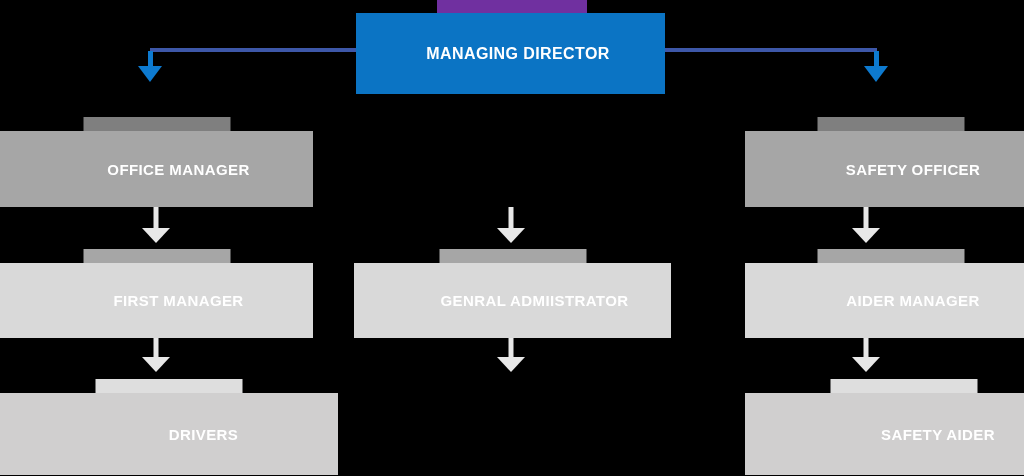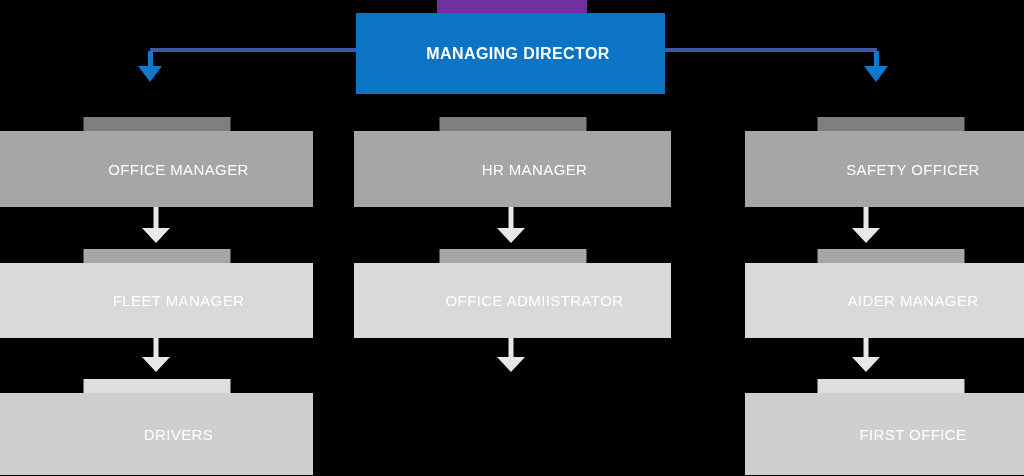--- a/index.html
+++ b/index.html
@@ -48,27 +48,27 @@
   .bhead{
     position:absolute;top:66px;width:0;height:0;
     border-left:12px solid transparent;border-right:12px solid transparent;
     border-top:16px solid var(--connector-arrow);
   }
   .bhead.left{left:138px;}
   .bhead.right{left:864px;}
   
   .node{position:absolute;display:flex;align-items:center;justify-content:center;}
   .node .tab{position:absolute;top:-14px;left:50%;transform:translateX(-50%);width:147px;height:14px;}
-  .node .label{color:var(--text);font-weight:400;font-size:15px;letter-spacing:.4px;text-align:center;margin-left:44px;}
+  .node .label{color:var(--text);font-weight:700;font-size:15px;letter-spacing:.4px;text-align:center;margin-left:44px;}
   .col0{left:0;width:313px;}
   .col1{left:354px;width:317px;}
   .col2{left:745px;width:292px;}
   .row1{top:131px;height:76px;background:var(--row1-box);}
   .row2{top:263px;height:75px;background:var(--row2-box);}
-  .row3{top:393px;height:82px;background:var(--row3-box);}
+  .row3{top:393px;height:82px;background:var(--row3-box);padding-left:25px;}
   .row1 .tab{background:var(--row1-tab);}
   .row2 .tab{background:var(--row2-tab);}
   .row3 .tab{background:var(--row3-tab);}
   
   .dstem{position:absolute;width:5px;background:var(--down-arrow);transform:translateX(-50%);}
   .dhead{
     position:absolute;width:0;height:0;transform:translateX(-50%);
     border-left:14px solid transparent;border-right:14px solid transparent;
     border-top:15px solid var(--down-arrow);
   }
@@ -96,47 +96,43 @@
   <div class="bstem right"></div>
   <div class="bhead left"></div>
   <div class="bhead right"></div>
 
   <div class="node row1 col0">
     <div class="tab"></div>
     <span class="label">OFFICE MANAGER</span>
   </div>
   <div class="node row2 col0">
     <div class="tab"></div>
-    <span class="label">FLEET MANAGER</span>
+    <span class="label">FIRST MANAGER</span>
   </div>
   <div class="node row3 col0">
     <div class="tab"></div>
     <span class="label">DRIVERS</span>
   </div>
 
-  <div class="node row1 col1">
-    <div class="tab"></div>
-    <span class="label">HR MANAGER</span>
-  </div>
   <div class="node row2 col1">
     <div class="tab"></div>
-    <span class="label">OFFICE ADMIISTRATOR</span>
+    <span class="label">GENRAL ADMIISTRATOR</span>
   </div>
 
   <div class="node row1 col2">
     <div class="tab"></div>
     <span class="label">SAFETY OFFICER</span>
   </div>
   <div class="node row2 col2">
     <div class="tab"></div>
     <span class="label">AIDER MANAGER</span>
   </div>
   <div class="node row3 col2">
     <div class="tab"></div>
-    <span class="label">FIRST OFFICE</span>
+    <span class="label">SAFETY AIDER</span>
   </div>
 
   <div class="dstem g1 c0"></div>
   <div class="dhead g1 c0"></div>
   <div class="dstem g1 c1"></div>
   <div class="dhead g1 c1"></div>
   <div class="dstem g1 c2"></div>
   <div class="dhead g1 c2"></div>
 
   <div class="dstem g2 c0"></div>

